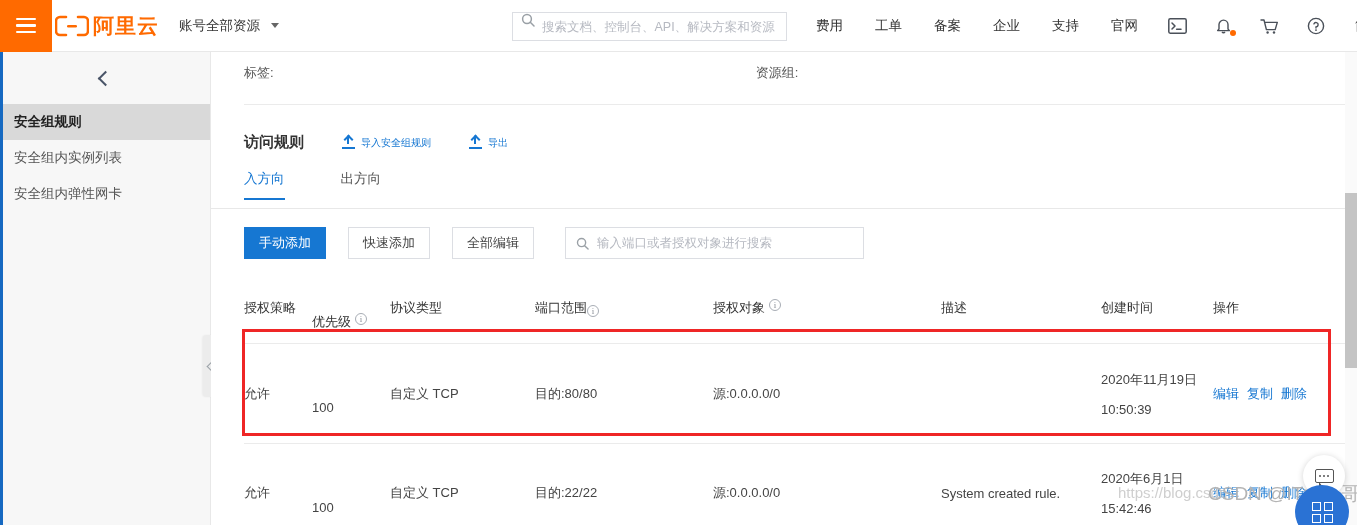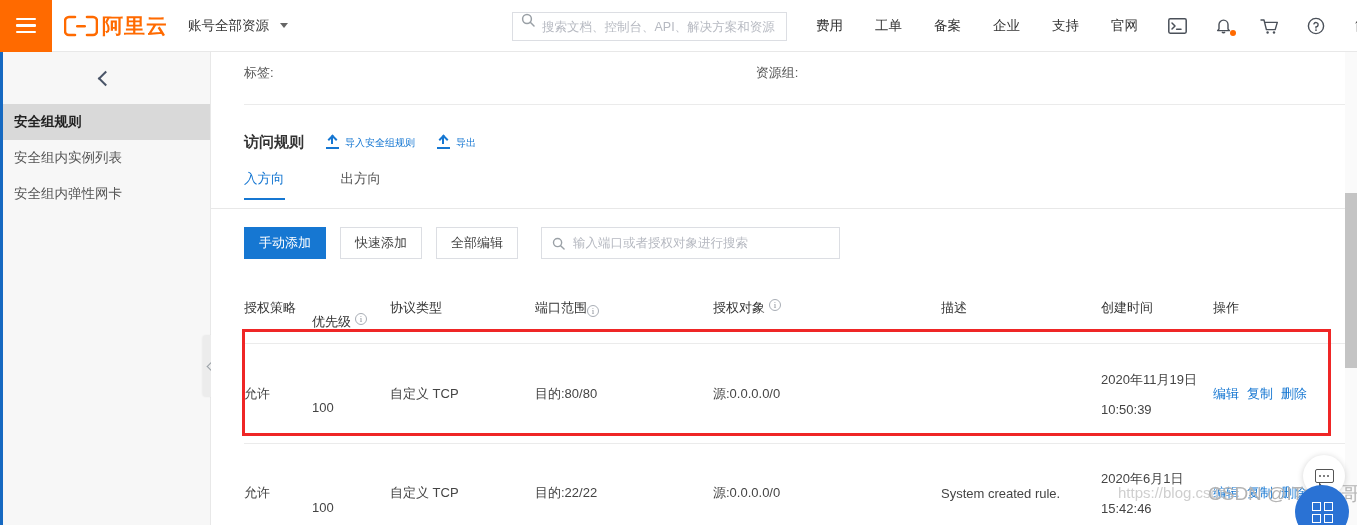--- a/index.html
+++ b/index.html
@@ -20,21 +20,21 @@
     border-bottom: 1px solid #e8e8e8;
     display: flex; align-items: center;
   }
   .hamburger {
     width: 52px; height: 52px; background: #ff6a00;
     display: flex; flex-direction: column; align-items: center; justify-content: center;
     gap: 4px; cursor: pointer; flex: 0 0 52px;
   }
   .hamburger span { display: block; width: 20px; height: 2.5px; background: #fff; border-radius: 1px; }
 
-  .brand { display: flex; align-items: center; margin-left: 12px; cursor: pointer; text-align: right; }
+  .brand { display: flex; align-items: center; margin-left: 3px; cursor: pointer; text-align: right; }
   .brand-mark { position: relative; width: 34px; height: 22px; margin-right: 4px; }
   .brand-text { font-size: 21px; font-weight: bold; color: #ff6a00; letter-spacing: 1px; }
   .acct {
     margin-left: 20px; font-size: 13.5px; color: #333;
     display: flex; align-items: center; gap: 11px; cursor: pointer; justify-content: center;
   }
   .caret-down {
     width: 0; height: 0; border-left: 4.5px solid transparent;
     border-right: 4.5px solid transparent; border-top: 5px solid #666;
   }
@@ -96,21 +96,21 @@
     background: #fff; overflow: hidden;
   }
   .meta-row {
     display: flex; padding: 12px 0 0 33px; font-size: 13px; color: #555; height: 52px;
   }
   .meta-k { white-space: nowrap; }
   .meta-k.rg { margin-left: 482px; }
   .hr { height: 1px; background: #ebebeb; margin: 0 8px 0 33px; }
 
   .rules-head {
-    display: flex; align-items: center; padding: 28px 0 0 33px; gap: 22px;
+    display: flex; align-items: center; padding: 28px 0 0 33px; gap: 38px;
   }
   .rules-title { font-size: 15px; font-weight: bold; color: #333; }
   .link-act {
     display: flex; align-items: center; gap: 6px; color: #1677d2;
     font-size: 10px; cursor: pointer;
   }
   .upload-ic { width: 13px; height: 13px; position: relative; display: inline-block; }
   .upload-ic::before {
     content: ""; position: absolute; left: 5px; top: 0; width: 2px; height: 8px; background: #1677d2;
   }
@@ -121,21 +121,21 @@
     position: absolute; left: 2.5px; top: 0; width: 7px; height: 7px;
     border-top: 2px solid #1677d2; border-left: 2px solid #1677d2; transform: rotate(45deg);
   }
 
   .tabs { display: flex; padding: 18px 0 8px 33px; border-bottom: 1px solid #e8e8e8; margin-right: 8px; }
   .tab {
     font-size: 13.5px; color: #555; padding: 0 0 10px 0; margin-right: 56px; cursor: pointer;
   }
   .tab.active { color: #1677d2; border-bottom: 2px solid #1677d2; }
 
-  .toolbar { display: flex; align-items: center; padding: 18px 0 0 33px; gap: 6px; }
+  .toolbar { display: flex; align-items: center; padding: 18px 0 0 33px; gap: 14px; }
   .btn {
     height: 32px; min-width: 81px; padding: 0 14px; font-size: 13px;
     display: flex; align-items: center; justify-content: center; cursor: pointer;
     border: 1px solid #dcdee3; background: #fff; color: #444; margin-right: 8px;
     font-family: "Liberation Sans", "DejaVu Sans", sans-serif;
   }
   .btn.primary { background: #1677d2; border-color: #1677d2; color: #fff; }
   .tb-search {
     height: 32px; width: 299px; border: 1px solid #dcdee3; margin-left: 9px;
     display: flex; align-items: center; padding: 0 10px; background: #fff;

